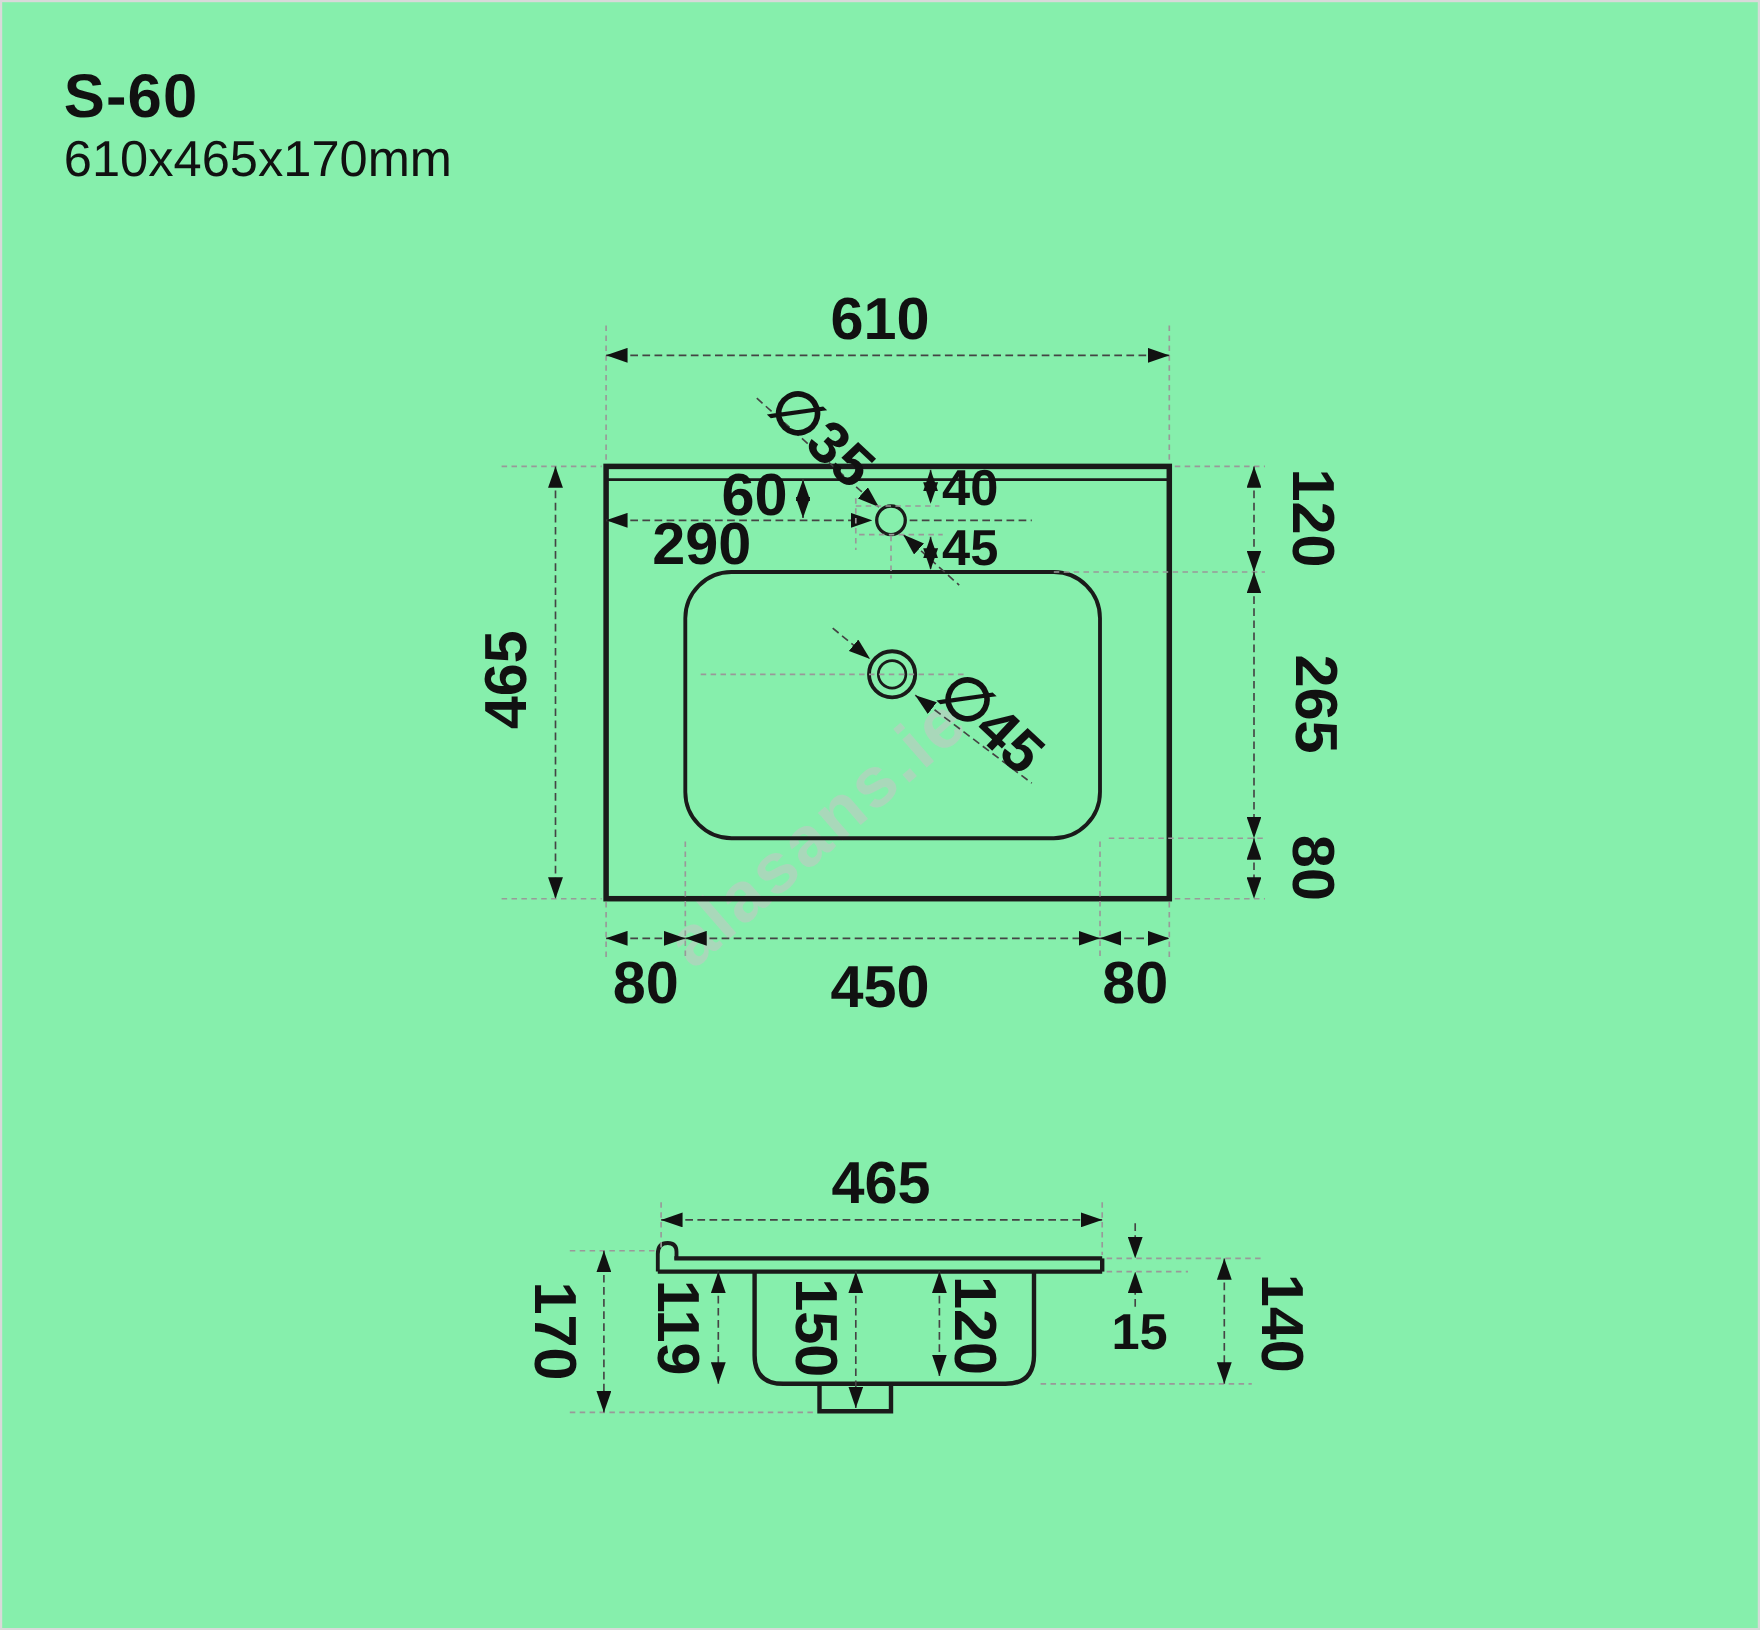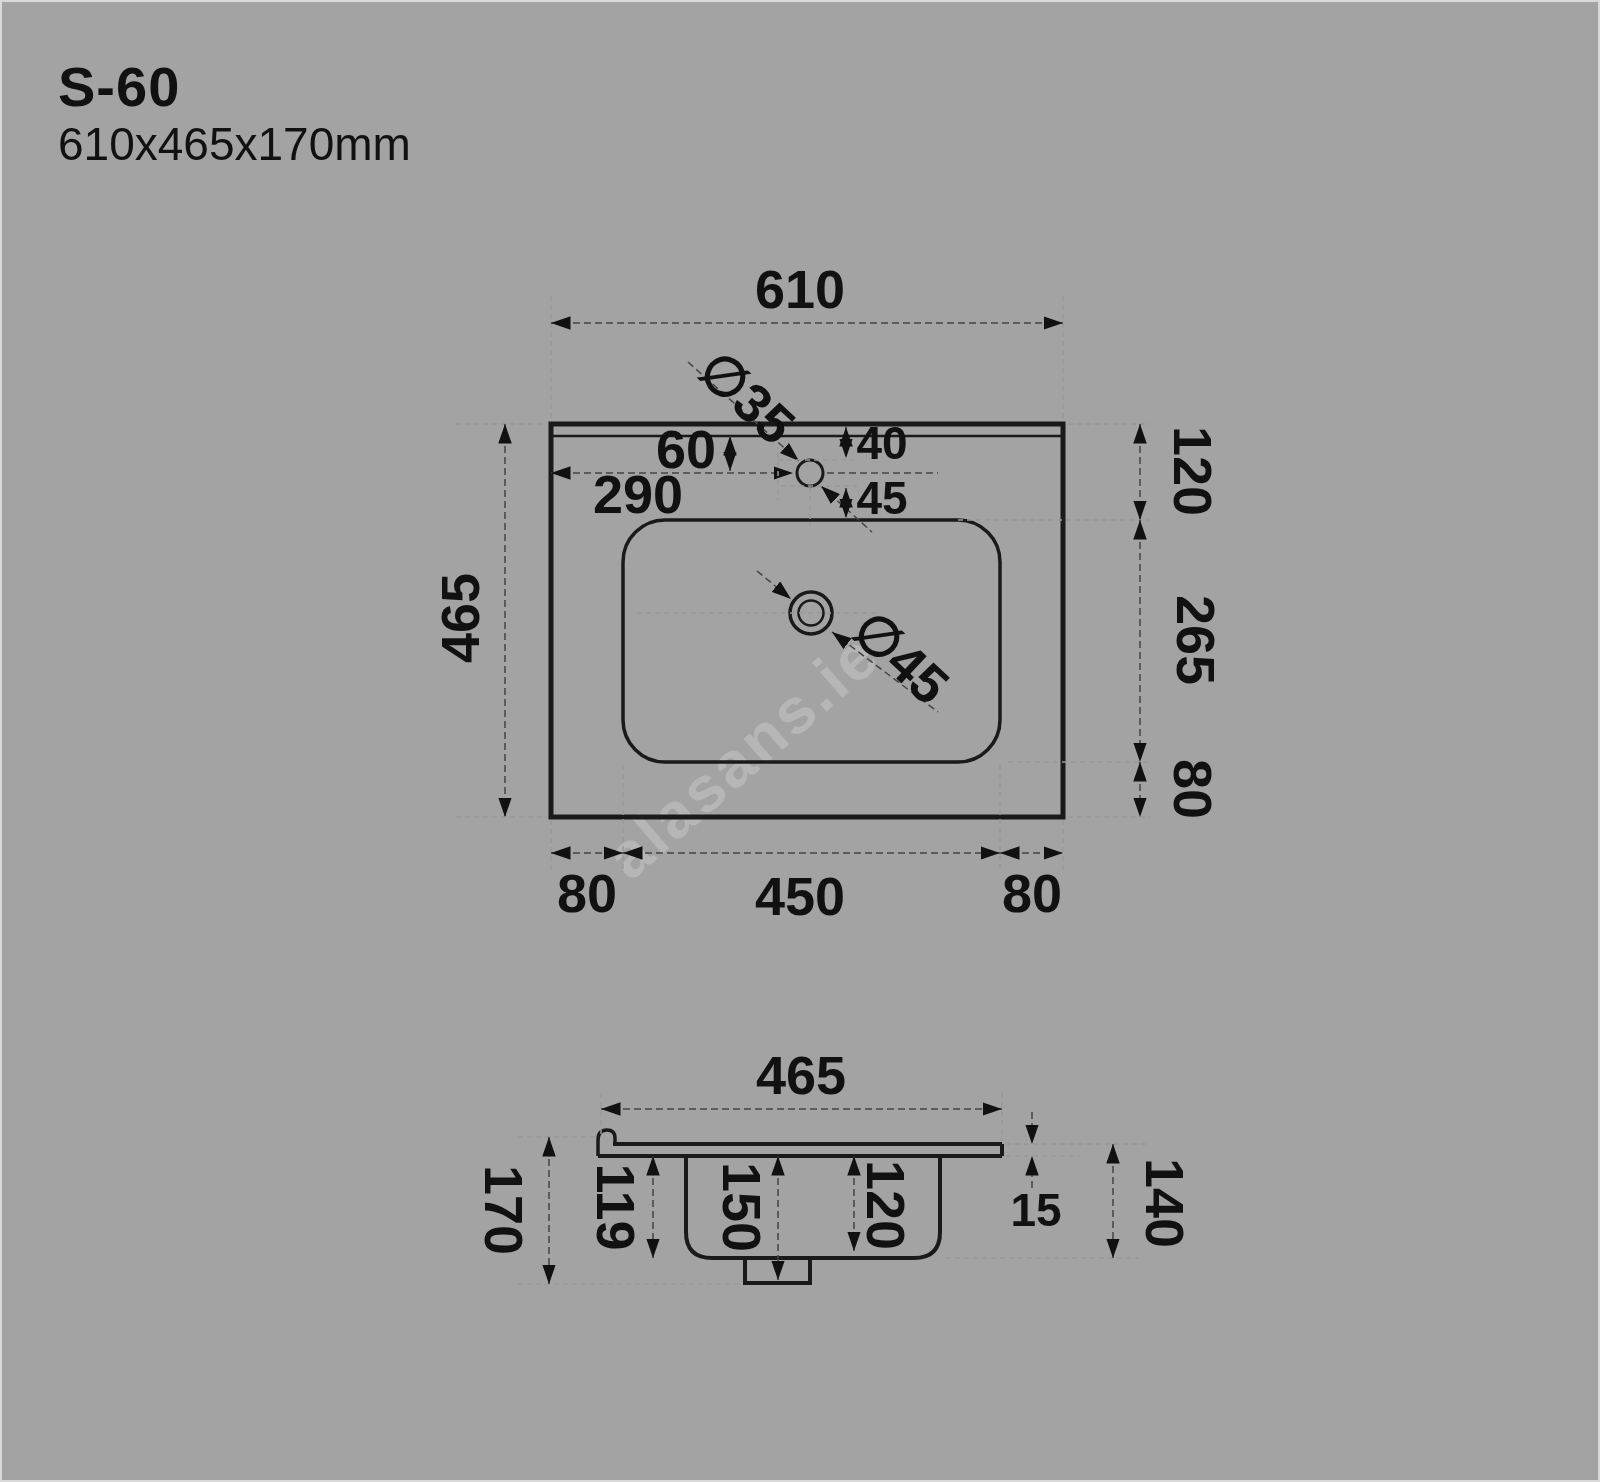--- a/index.html
+++ b/index.html
@@ -1,16 +1,16 @@
 <!DOCTYPE html>
 <html><head>
 <meta charset="utf-8">
 <style>
   html,body{margin:0;padding:0;background:#fff;}
-  .page{width:1600px;height:1482px;position:relative;background:#a3a3a3;
+  .page{width:1600px;height:1482px;position:relative;background:#86efac;
         font-family:"Liberation Sans", sans-serif;text-align:center;}
   svg{display:block;}
   text{fill:#111;}
   .dim-big{font-size:54px;font-weight:bold;}
   .dim-small{font-size:46px;font-weight:bold;}
   .title{font-size:56px;font-weight:bold;letter-spacing:1px;}
   .subtitle{font-size:46px;font-weight:normal;}
   .watermark{font-size:64px;font-weight:bold;fill:#c6c6c6;opacity:.55;letter-spacing:3px;}
   .solid{stroke:#1a1a1a;fill:none;}
   .dimline{stroke:#444;stroke-width:1.5;fill:none;stroke-dasharray:7 4;}

